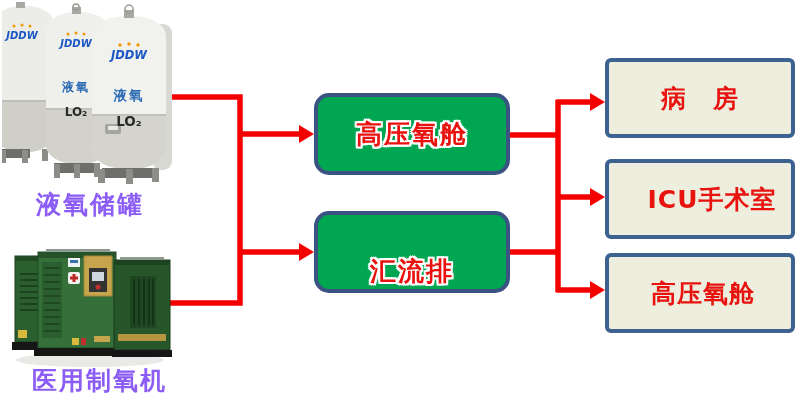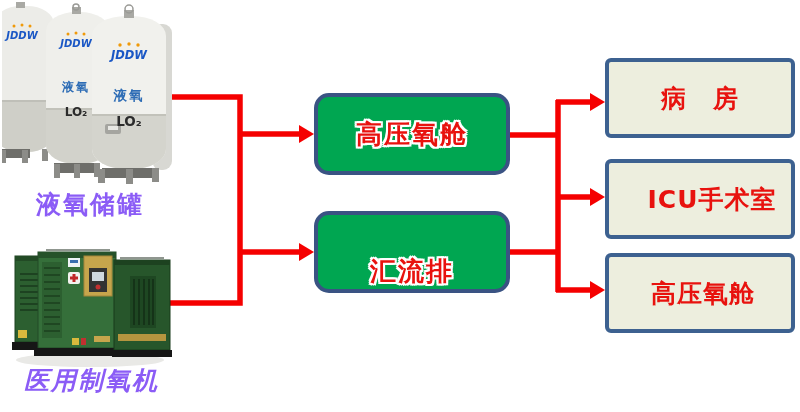--- a/index.html
+++ b/index.html
@@ -207,21 +207,21 @@
           <line x1="137" y1="37" x2="137" y2="83"></line>
         <line x1="141" y1="37" x2="141" y2="83"></line>
       </g>
       <rect x="106" y="92" width="48" height="7" fill="#b5953f"></rect>
       <rect x="100" y="108" width="60" height="7" fill="#161616"></rect>
     </g>
     <line x1="34" y1="8" x2="98" y2="8" stroke="#8f968f" stroke-width="2"></line>
     <line x1="108" y1="16" x2="152" y2="16" stroke="#8f968f" stroke-width="2"></line>
   </svg>
 
-  <div class="caption" style="left:24px; top:364px;font-style:italic;">医用制氧机</div>
+  <div class="caption" style="left:32px; top:364px;">医用制氧机</div>
 
   <div class="node" id="node-lp">
     <span class="node-label">高压氧舱</span>
   </div>
   <div class="node" id="node-manifold">
     <span class="node-label">汇流排</span>
   </div>
 
   <div class="dest" id="dest-ward">
     <span class="dest-label">病　房</span>

